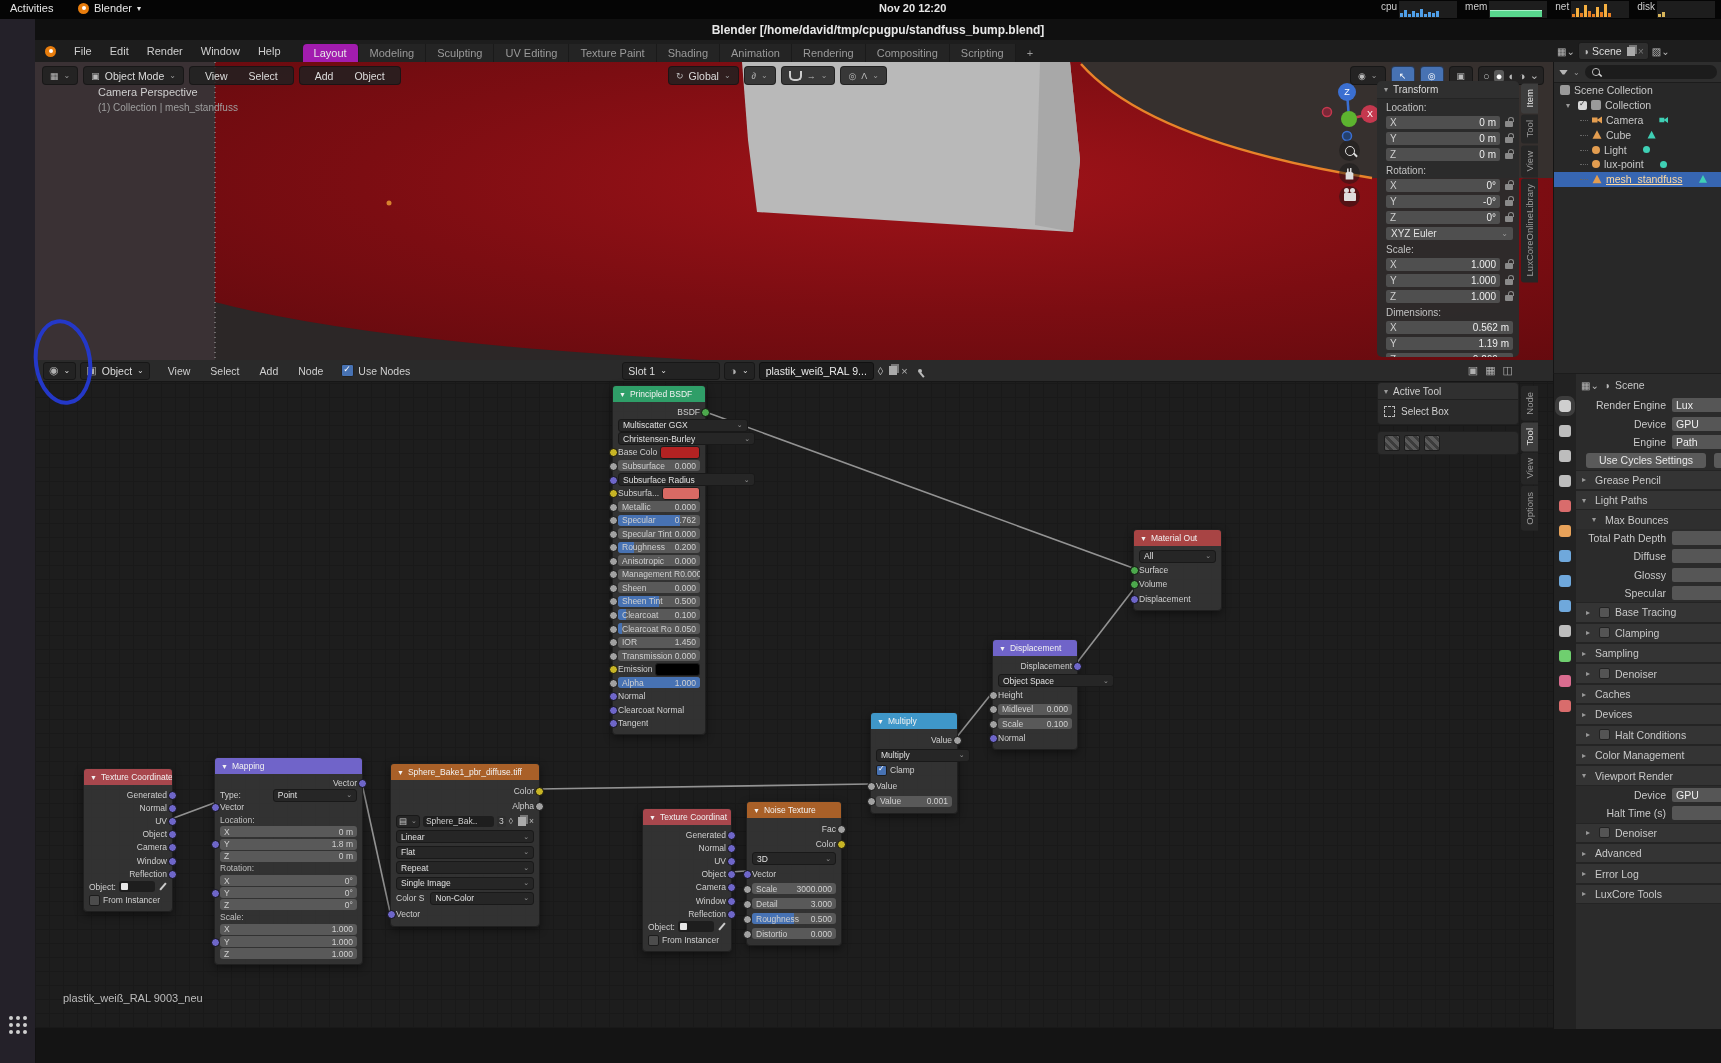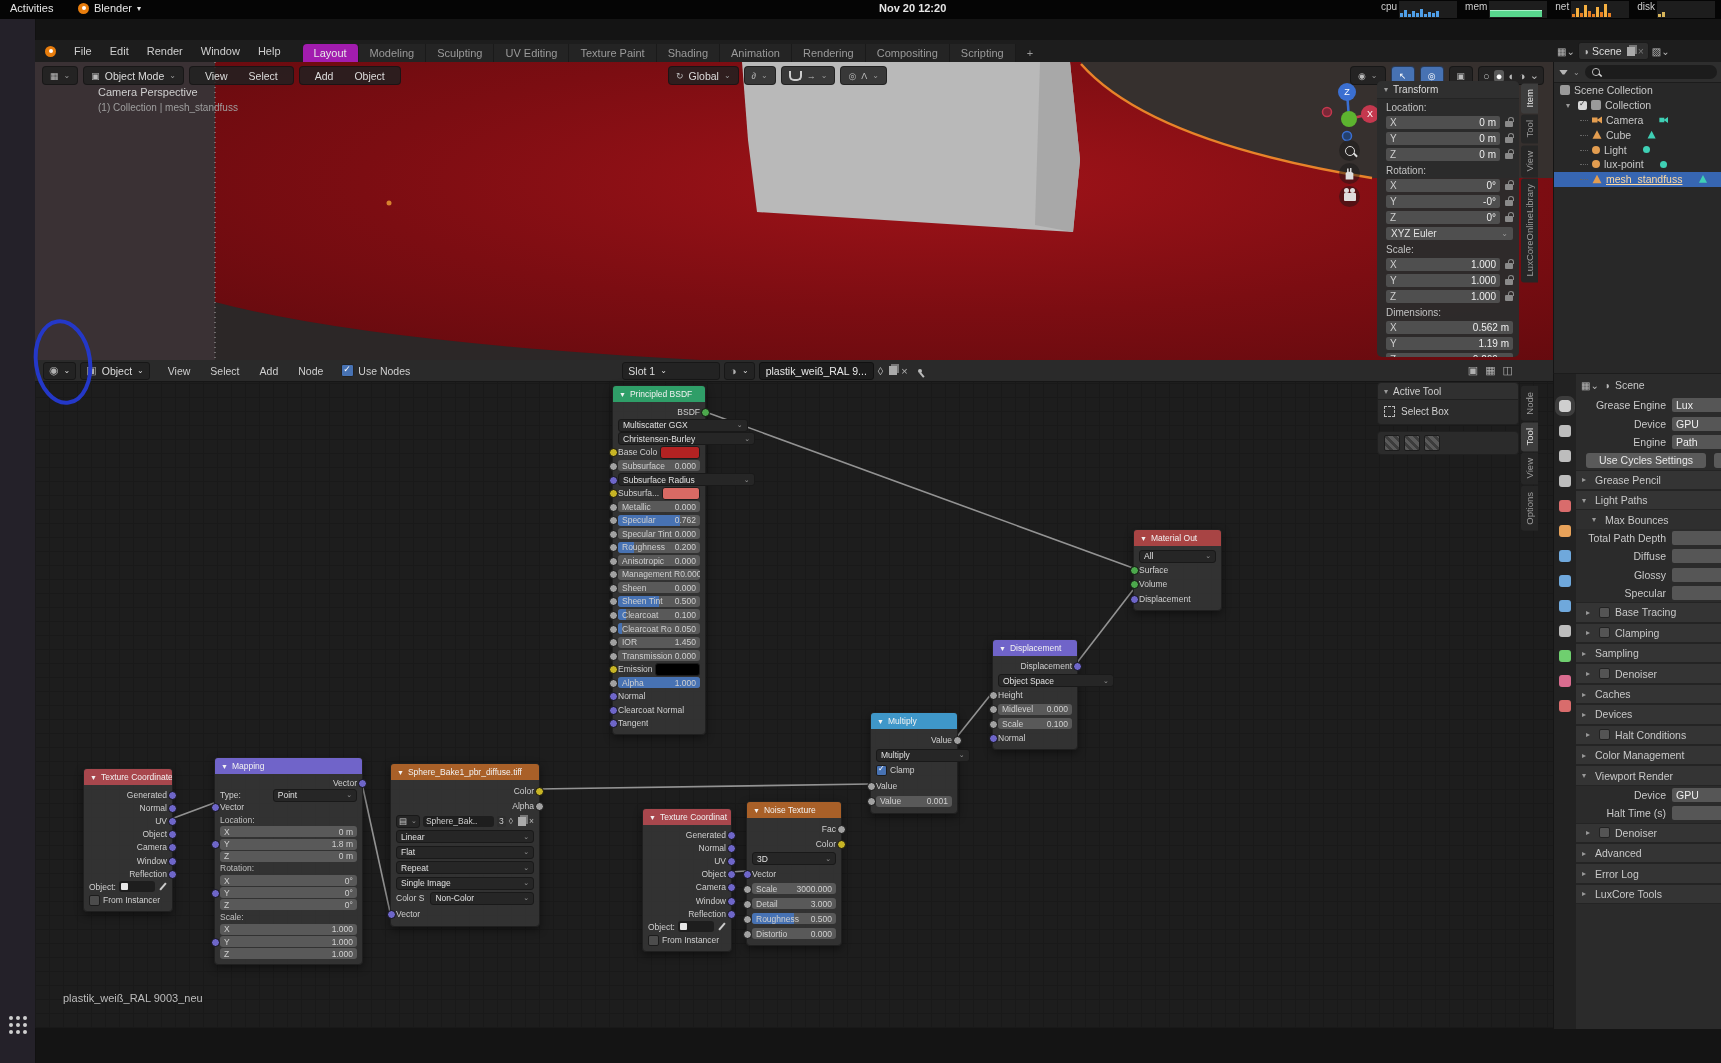--- a/index.html
+++ b/index.html
@@ -242,20 +242,23 @@
             <span class="gbar" style="height:5px;background:#d8b55a"></span>
           </span>
         </span>
       </span>
   </div>
 
   <div id="dock" class="abs">
     <div class="dicon d-grid"></div>
   </div>
 
+  <div id="titlebar" class="abs">
+    <span>Blender [/home/david/tmp/cpugpu/standfuss_bump.blend]</span>
+  </div>
 
   <div id="menubar" class="abs">
     <span class="blenderlogo" style="margin-left:10px"></span>
     <span class="menus">
 
     <span class="menu">File</span>
         <span class="menu">Edit</span>
         <span class="menu">Render</span>
         <span class="menu">Window</span>
         <span class="menu">Help</span>
@@ -1340,21 +1343,21 @@
       </div>
     <div id="pcontent">
       <div class="bcrow">
         <span class="ticon">▦⌄</span>
         <span class="ticon">◑</span>
         <span>Scene</span>
       </div>
       <div>
 
           <div class="prow">
-            <span class="plabel">Grease Engine</span>
+            <span class="plabel">Render Engine</span>
             <span class="pfield">Lux</span>
           </div>
 
           <div class="prow">
             <span class="plabel">Device</span>
             <span class="pfield">GPU</span>
           </div>
 
           <div class="prow">
             <span class="plabel">Engine</span>

